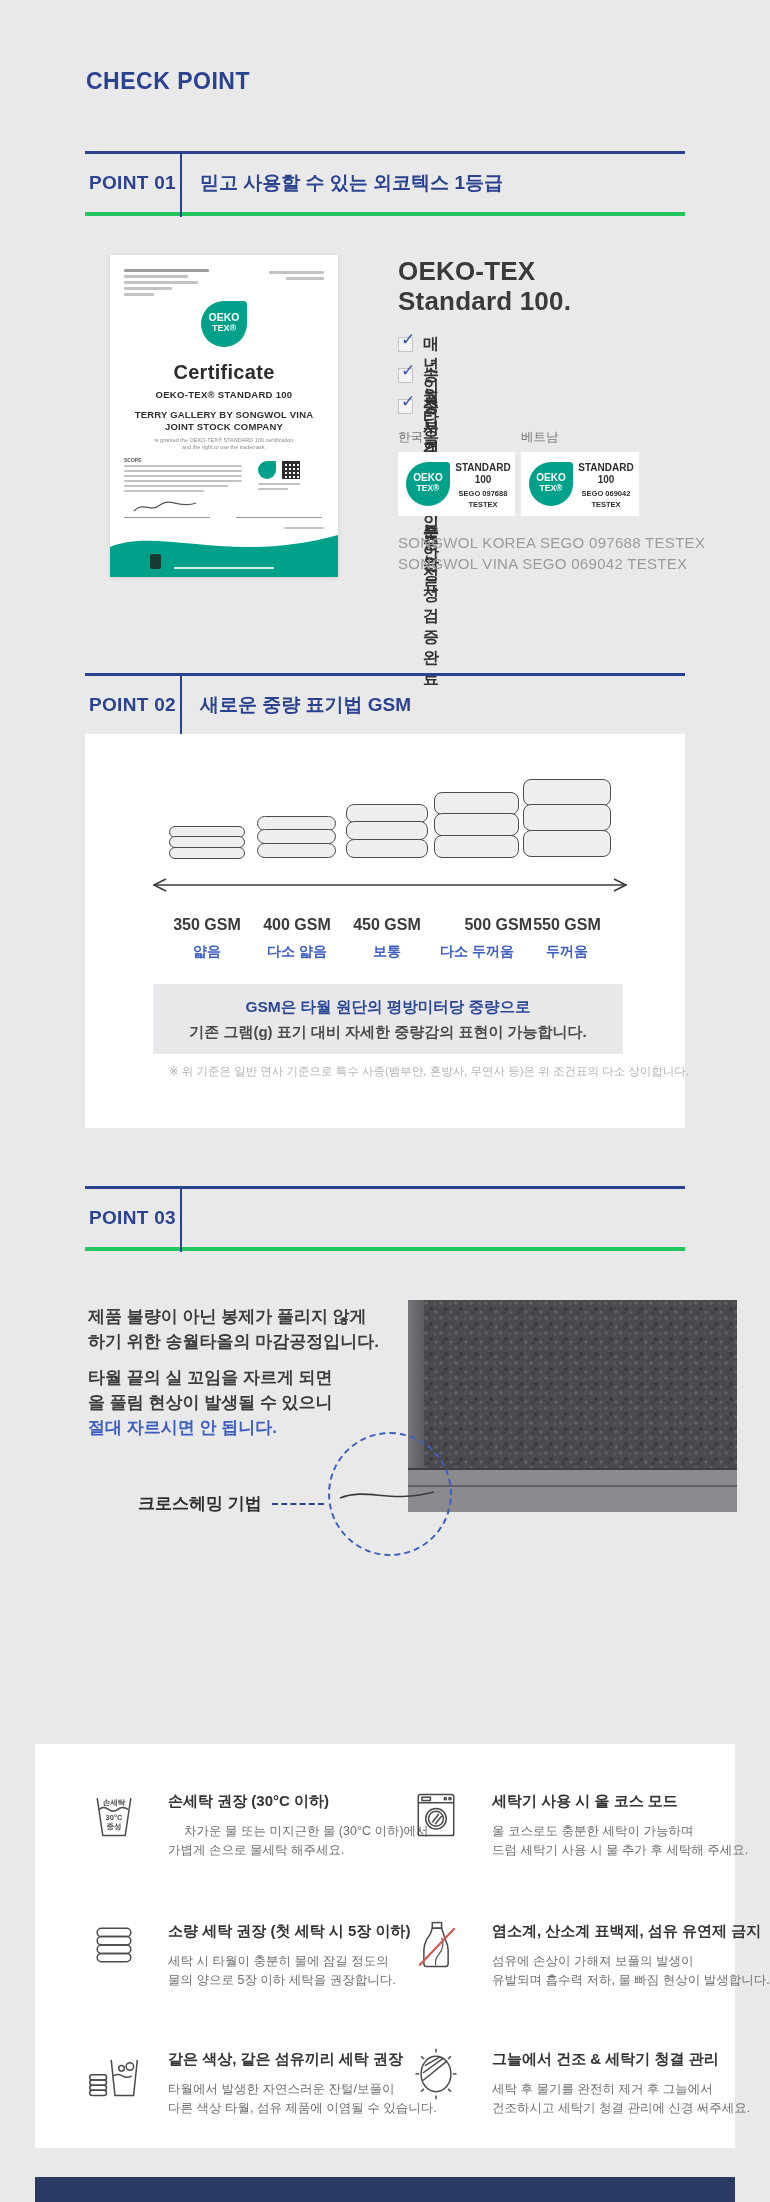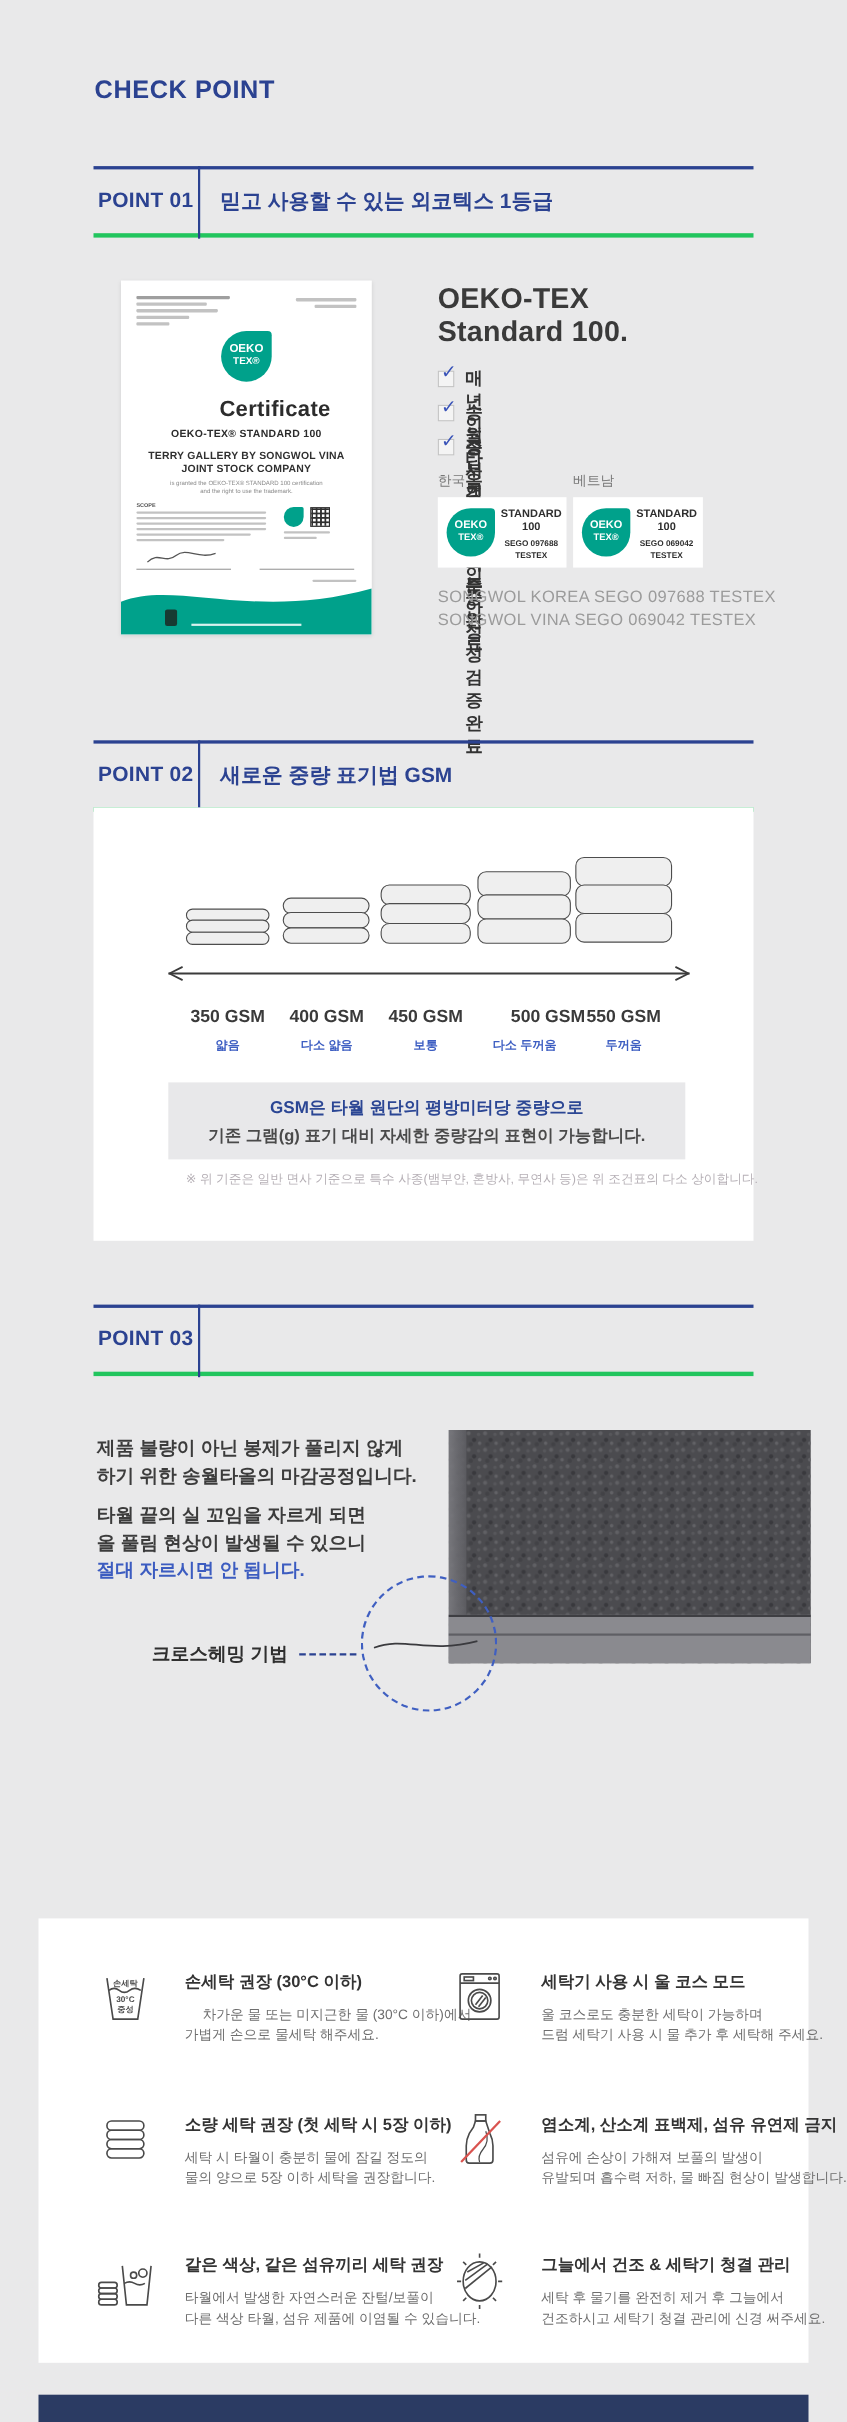--- a/index.html
+++ b/index.html
@@ -37,21 +37,21 @@
   .badge{top:452px;height:64px;background:#fff;}
   .badge .std{position:absolute;left:56px;width:58px;text-align:center;font-weight:800;color:#2f2f2f;}
   .songwol{left:398px;font-size:15px;font-weight:500;color:#9b9b9b;letter-spacing:.3px;}
 
   
   .card2{left:85px;top:734px;width:600px;height:394px;background:#fff;}
   .stack{position:absolute;display:flex;flex-direction:column;align-items:center;}
   .tw{background:#efefef;border:1.6px solid #4d4d4d;border-radius:8px;box-sizing:border-box;}
   .tw + .tw{margin-top:-1.6px;}
   .gsm-num{width:110px;text-align:center;font-size:16px;font-weight:700;color:#3a3a3a;}
-  .gsm-desc{width:110px;text-align:center;font-size:11px;font-weight:700;color:#3d5ec2;}
+  .gsm-desc{width:110px;text-align:center;font-size:14px;font-weight:700;color:#3d5ec2;}
   .info-box{left:153px;top:984px;width:470px;height:70px;background:#e8e8ea;}
   .info-l1{width:100%;text-align:center;font-size:15.5px;font-weight:700;color:#2b4694;}
   .info-l2{width:100%;text-align:center;font-size:15px;font-weight:600;color:#4a4a4a;}
   .footnote{left:85px;width:600px;text-align:center;font-size:11.5px;color:#b6b0b6;}
 
   
   .p3-line{left:88px;font-size:17px;font-weight:600;color:#3c3c3c;}
   .p3-blue{color:#3c5cc0;font-weight:700;}
   .towel-photo{left:408px;top:1300px;width:329px;height:212px;background-color:#4b4b4f;
     background-image:
@@ -99,21 +99,21 @@
     <div class="bar" style="left:14px;top:32px;width:48px;"></div>
     <div class="bar" style="left:14px;top:38px;width:30px;"></div>
     <div class="bar" style="right:14px;top:16px;width:55px;"></div>
     <div class="bar" style="right:14px;top:22px;width:38px;"></div>
 
     <div class="abs drop" style="left:91px;top:46px;width:46px;height:46px;">
       <div class="l1" style="margin-top:10px;font-size:10.5px;">OEKO</div>
       <div class="l1" style="font-size:9px;">TEX®</div>
     </div>
 
-    <div class="abs cert-heading" style="top:106px;padding-left:26px;">Certificate</div>
+    <div class="abs cert-heading" style="top:106px;">Certificate</div>
     <div class="abs cert-sub" style="top:134px;">OEKO-TEX® STANDARD 100</div>
     <div class="abs cert-co" style="top:154px;">TERRY GALLERY BY SONGWOL VINA</div>
     <div class="abs cert-co" style="top:166px;">JOINT STOCK COMPANY</div>
     <div class="abs cert-grant" style="top:182px;">is granted the OEKO-TEX® STANDARD 100 certification</div>
     <div class="abs cert-grant" style="top:189px;">and the right to use the trademark.</div>
 
     <div class="abs" style="left:14px;top:202px;font-size:5px;font-weight:800;color:#555;">SCOPE</div>
     <div class="bar" style="left:14px;top:210px;width:118px;height:2.2px;"></div>
     <div class="bar" style="left:14px;top:215px;width:118px;height:2.2px;"></div>
     <div class="bar" style="left:14px;top:220px;width:118px;height:2.2px;"></div>

